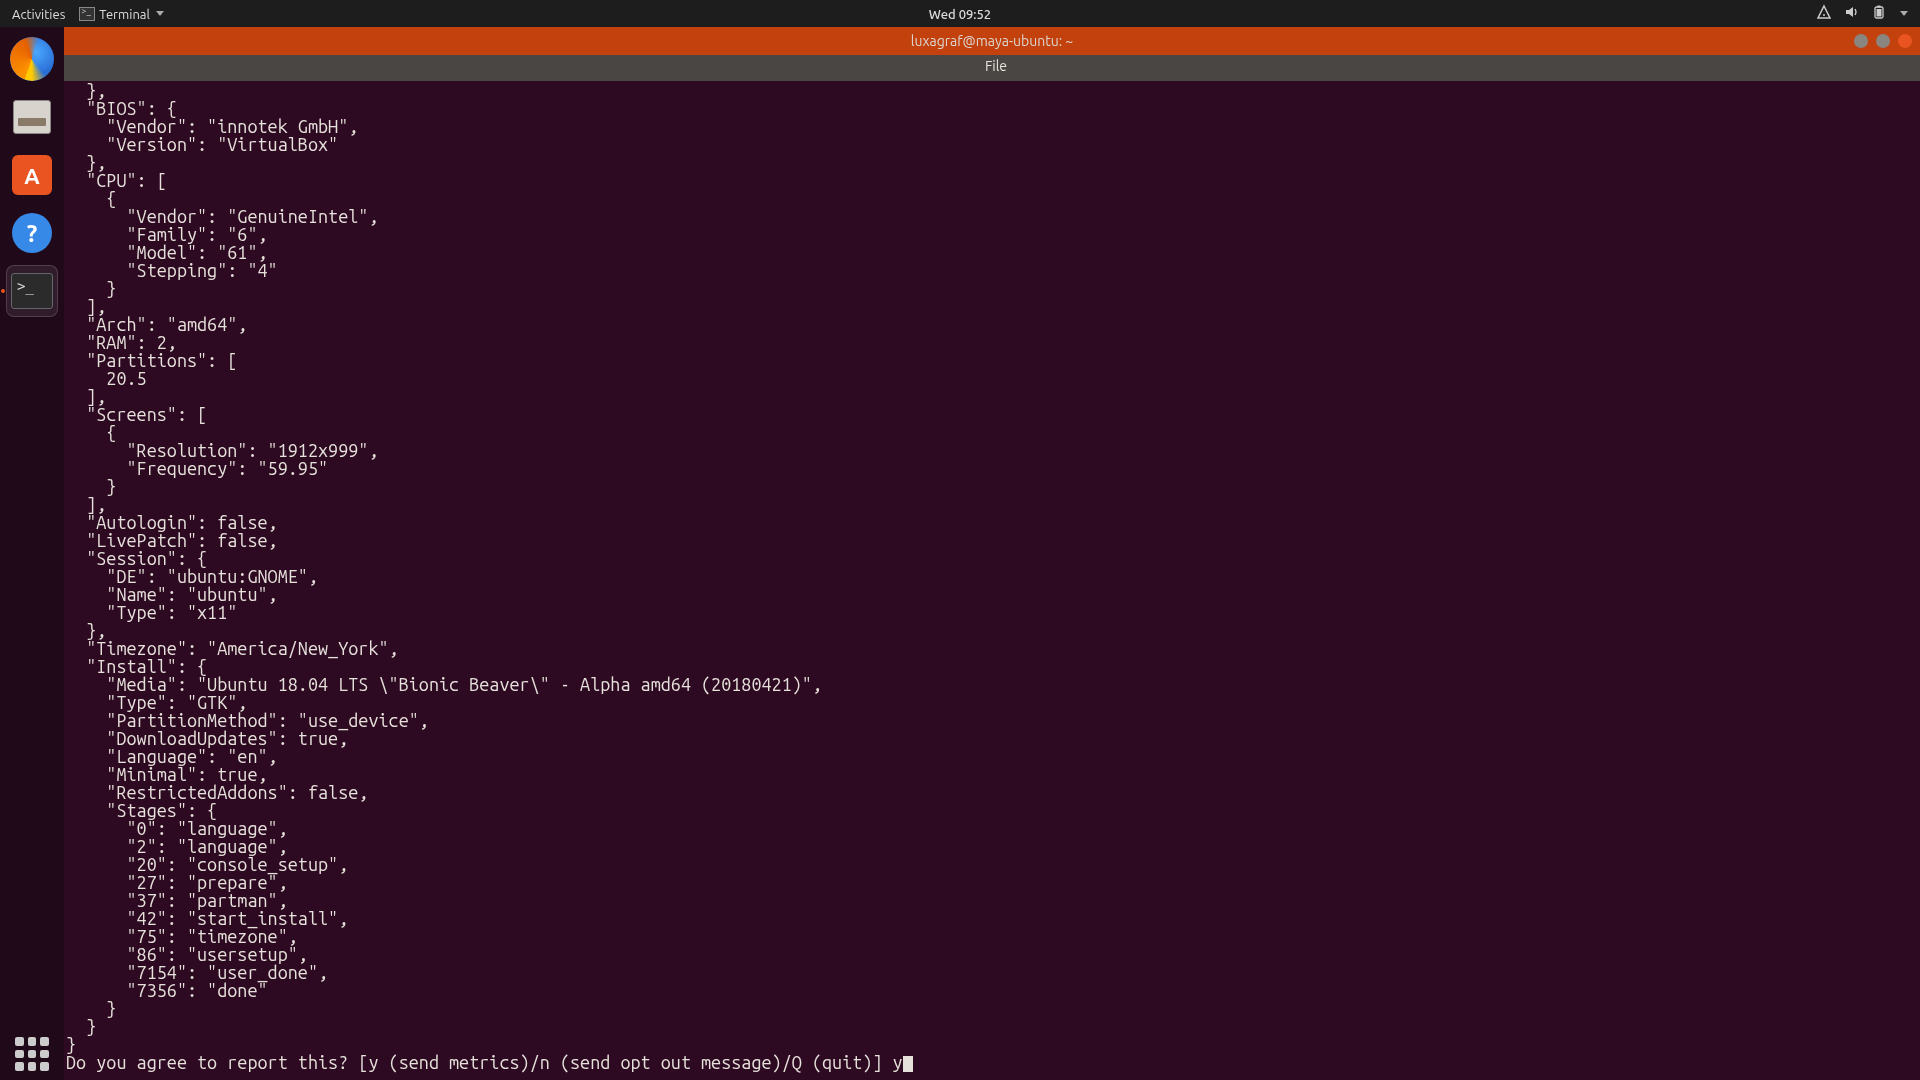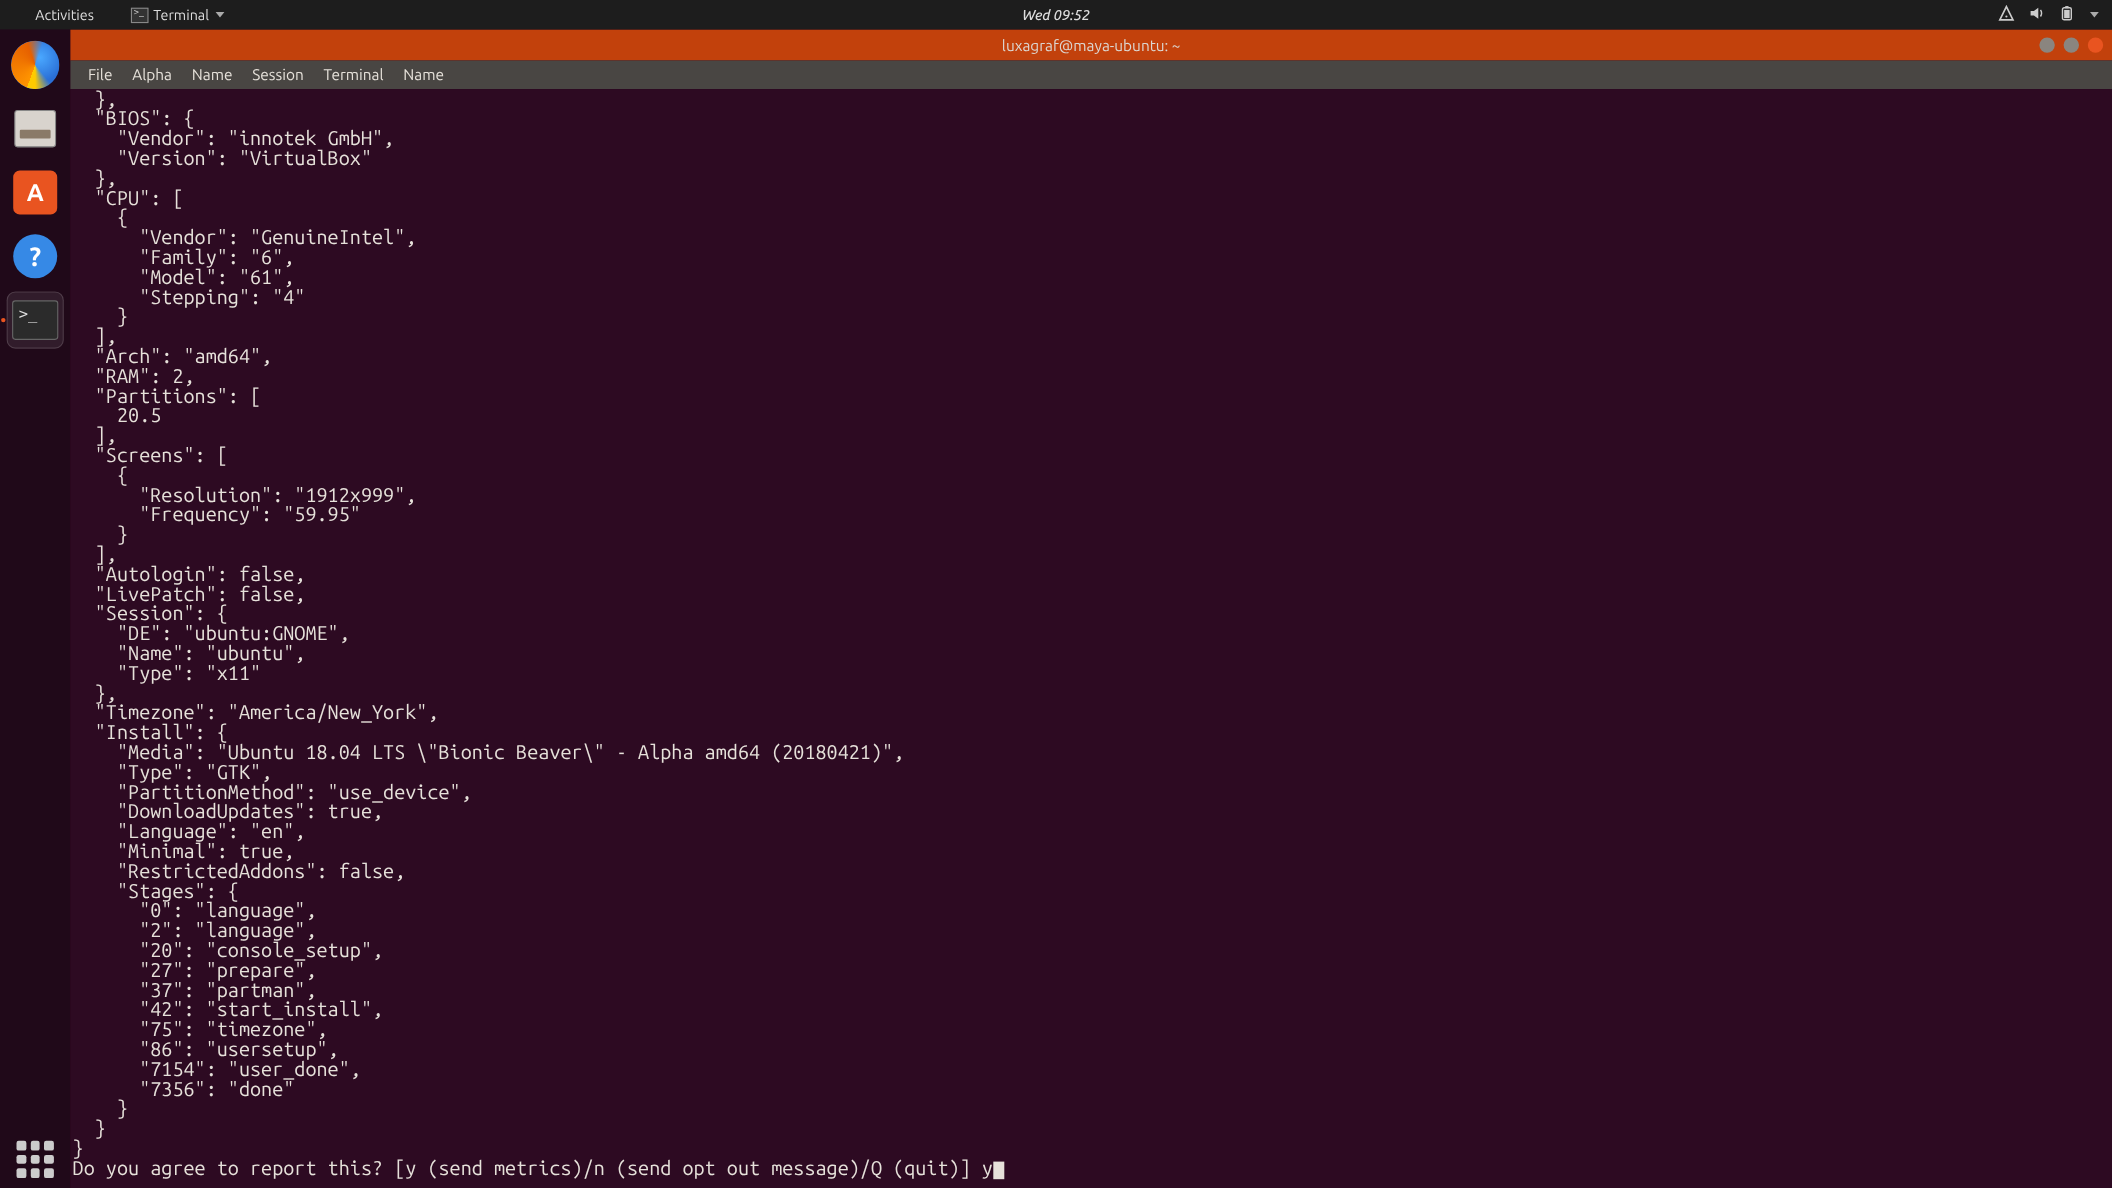--- a/index.html
+++ b/index.html
@@ -1,23 +1,23 @@
 <!DOCTYPE html>
 <html><head>
 <meta charset="utf-8">
 <style>
   * { margin: 0; padding: 0; box-sizing: border-box; }
   html, body { width: 1920px; height: 1080px; overflow: hidden; font-family: Ubuntu, "DejaVu Sans", sans-serif; background: #2c001e; }
   
   
   .topbar { position: absolute; top: 0; left: 0; right: 0; height: 27px; background: #1d1d1d; color: #ddd; display: flex; align-items: center; font-size: 13px; }
   .topbar-left { display: flex; align-items: center; gap: 14px; padding-left: 12px; }
-  .topbar-center { position: absolute; left: 50%; transform: translateX(-50%); font-weight: 500; font-style: italic; }
+  .topbar-center { position: absolute; left: 50%; transform: translateX(-50%); font-weight: 500; }
   .topbar-right { margin-left: auto; display: flex; align-items: center; gap: 12px; padding-right: 12px; }
-  .topbar-item { display: flex; align-items: center; gap: 4px; cursor: pointer; margin-left: 20px; }
+  .topbar-item { display: flex; align-items: center; gap: 4px; cursor: pointer; }
   .tri-down { width: 0; height: 0; border-left: 4px solid transparent; border-right: 4px solid transparent; border-top: 5px solid #aaa; margin-left: 2px; }
   .term-icon-top { width: 16px; height: 14px; background: #333; border: 1px solid #888; position: relative; }
   .term-icon-top::after { content: ">_"; position: absolute; top: -2px; left: 1px; font-size: 9px; color: #ccc; }
   .tray-icon { color: #ccc; font-size: 14px; }
   
   
   .dock { position: absolute; top: 27px; left: 0; bottom: 0; width: 64px; background: rgba(30,10,25,0.85); display: flex; flex-direction: column; align-items: center; padding-top: 6px; gap: 6px; }
   .dock-spacer { flex: 1; }
   .dock-item { width: 52px; height: 52px; border-radius: 8px; display: flex; align-items: center; justify-content: center; cursor: pointer; position: relative; }
   .dock-item.active::before { content: ""; position: absolute; left: -6px; top: 50%; transform: translateY(-50%); width: 4px; height: 4px; background: #e95420; border-radius: 2px; }
@@ -36,21 +36,21 @@
   
   
   .window-titlebar { position: absolute; top: 27px; left: 64px; right: 0; height: 28px; background: #c2410c; color: #dcd7d2; display: flex; align-items: center; justify-content: center; font-size: 14px; }
   .window-controls { position: absolute; right: 8px; display: flex; gap: 8px; }
   .wc { width: 14px; height: 14px; border-radius: 50%; cursor: pointer; }
   .wc-min { background: #8a857f; }
   .wc-max { background: #8a857f; }
   .wc-close { background: #e95420; }
   
   
-  .menubar { position: absolute; top: 55px; left: 64px; right: 0; height: 26px; background: #494643; color: #e6e1da; display: flex; align-items: center; font-size: 14px; padding-left: 8px; gap: 2px; }
+  .menubar { position: absolute; top: 55px; left: 64px; right: 0; height: 26px; background: #494643; color: #e6e1da; display: flex; align-items: center; font-size: 14px; padding-left: 8px; gap: 2px; flex-direction: column; }
   .menubar span { padding: 3px 8px; cursor: pointer; border-radius: 3px; }
   
   
   .terminal-body { position: absolute; top: 81px; left: 64px; right: 0; bottom: 0; background: #2d0a22; color: #e6e1da; font-family: "Ubuntu Mono", "DejaVu Sans Mono", monospace; font-size: 18px; line-height: 18px; padding: 0 2px; white-space: pre; overflow: hidden; }
   .terminal-body .cursor { display: inline-block; width: 10px; height: 16px; background: #e6e1da; vertical-align: text-bottom; }
 </style>
 </head>
 <body>
 
 <div class="topbar">

